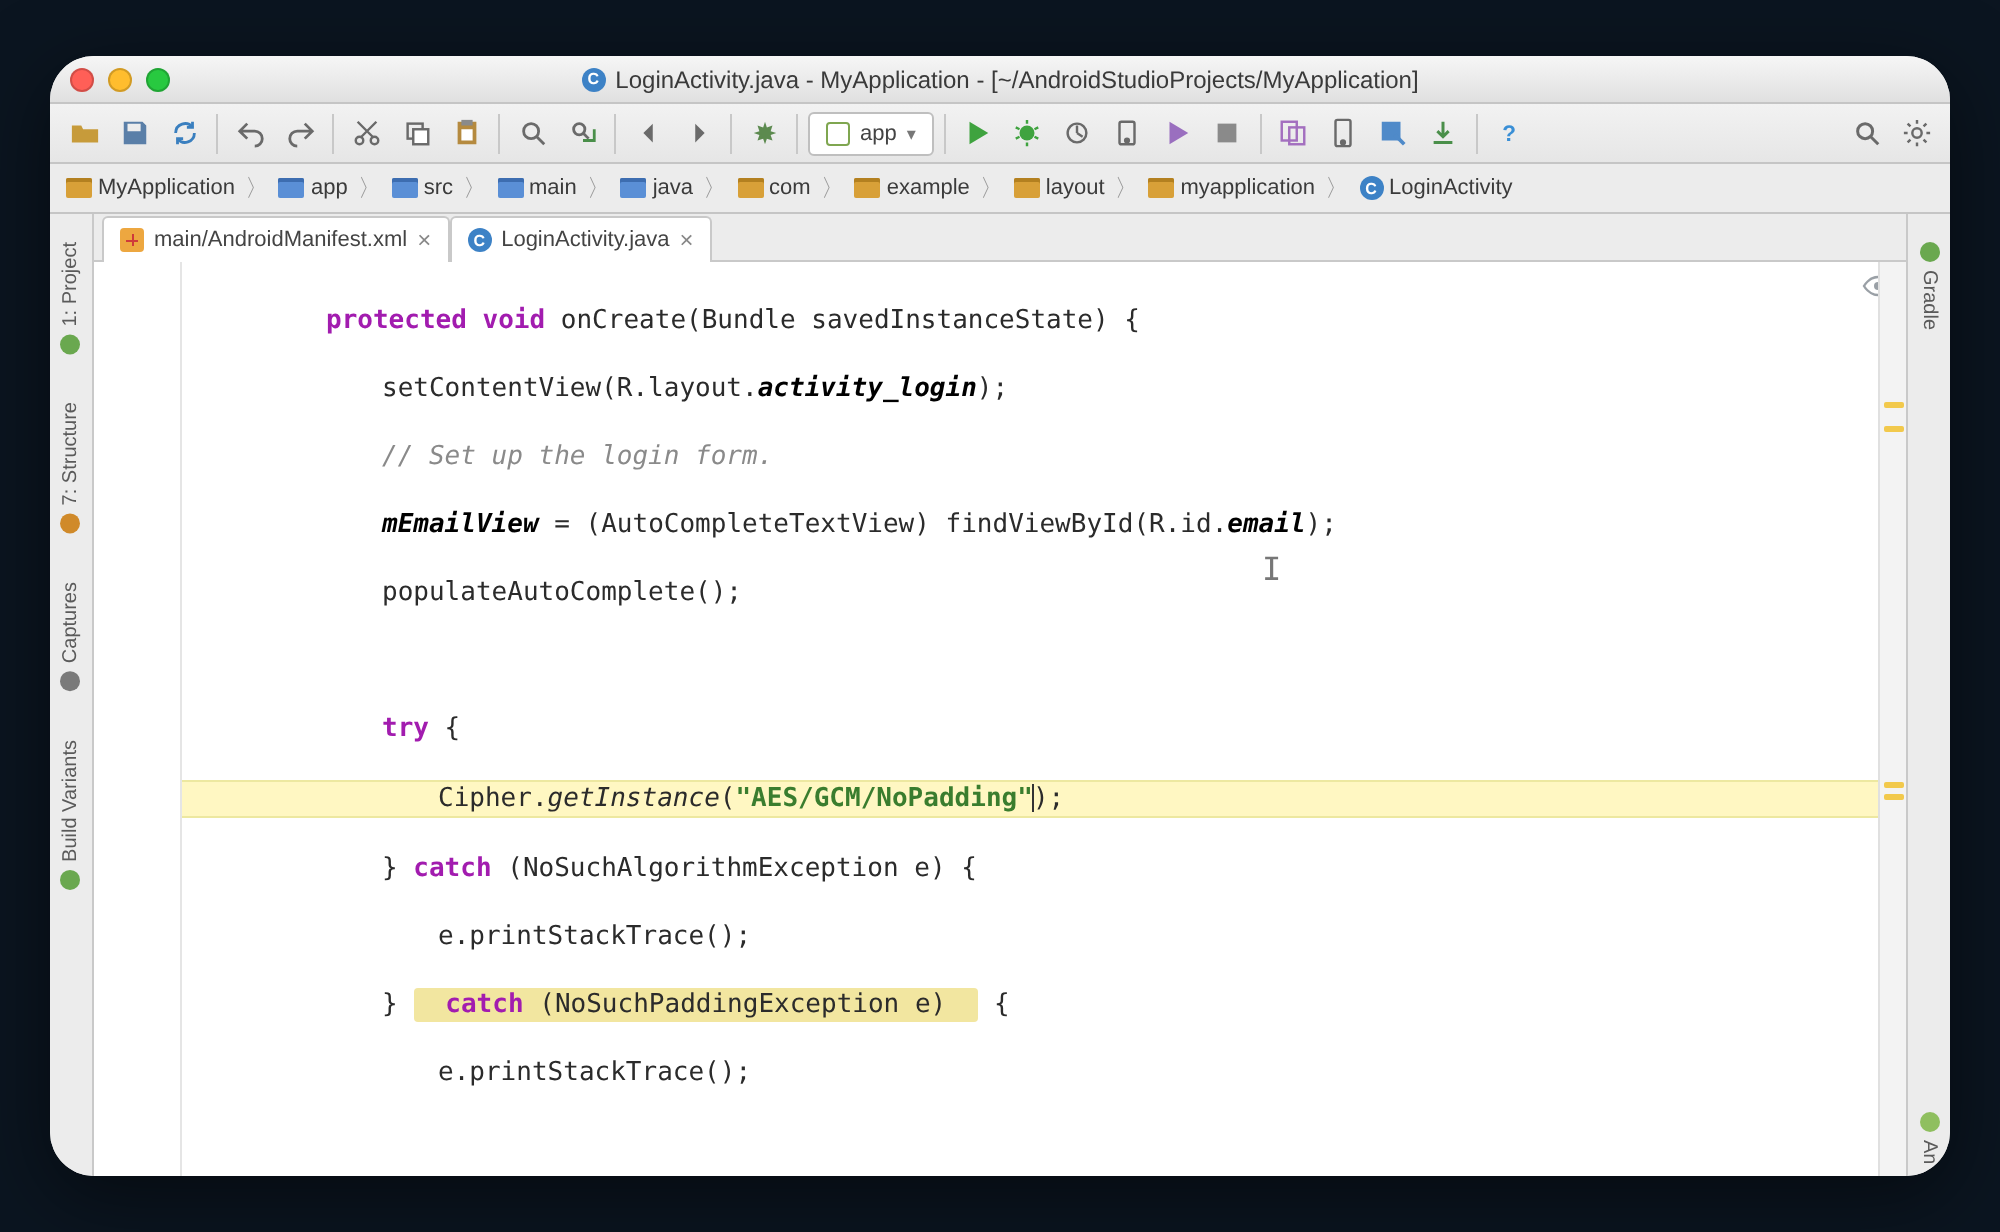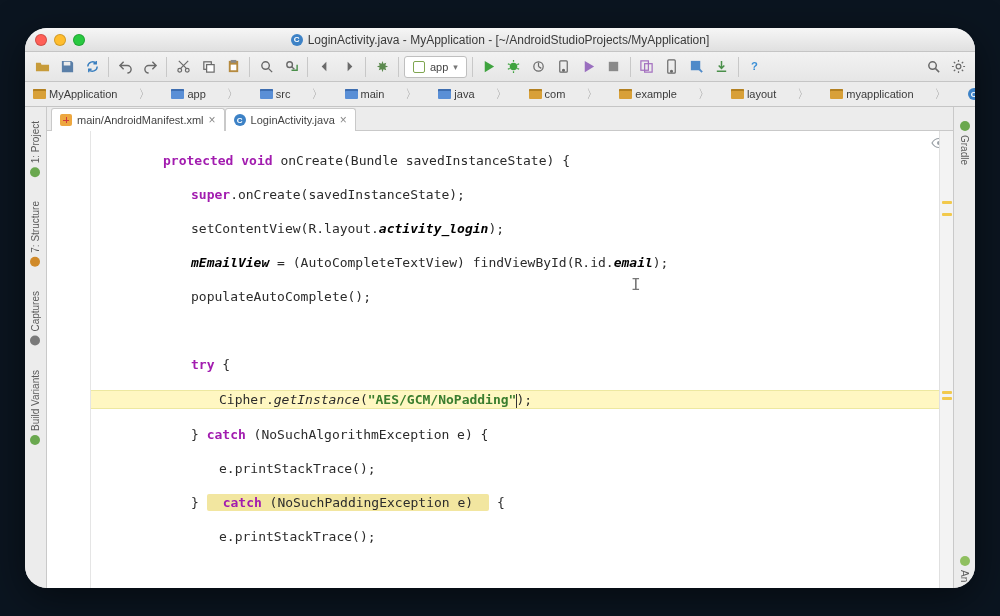--- a/index.html
+++ b/index.html
@@ -24,21 +24,21 @@
             color:#5f6b76; cursor:pointer; }
     .tbtn svg { width:15px; height:15px; display:block; }
     .sep { width:1px; height:20px; background:#c8c8c8; margin:0 2px; }
     .runcfg { height:22px; padding:0 8px; border:1px solid #bfbfbf; border-radius:3px; background:#fff;
               display:flex; align-items:center; gap:5px; font-size:11px; color:#444; }
     .runcfg .mod { width:12px; height:12px; border:1.5px solid #7fa650; border-radius:2px; display:inline-block; }
     .runcfg .dd { color:#777; font-size:9px; }
     .tb-spacer { flex:1; }
     
     .crumbs { height:25px; background:#ececec; border-bottom:1px solid #c5c5c5; display:flex; align-items:center;
-              padding:0 4px; gap:16px; font-size:11px; color:#3b3b3b; }
+              padding:0 4px; gap:0; font-size:11px; color:#3b3b3b; }
     .crumb { display:flex; align-items:center; gap:3px; padding:0 4px; cursor:pointer; }
     .folder { display:inline-block; width:13px; height:10px; background:#d8a038; border-radius:1px;
               box-shadow:inset 0 2px 0 0 #b38020; position:relative; }
     .folder.blue { background:#5a8fd6; box-shadow:inset 0 2px 0 0 #3d6db0; }
     .crumb .cic { width:12px; height:12px; border-radius:50%; background:#3d82c6; color:#fff; font-size:8px;
                   font-weight:bold; display:inline-flex; align-items:center; justify-content:center; }
     .chev { color:#9a9a9a; padding:0 1px; font-size:12px; }
     
     .bodyrow { flex:1; display:flex; overflow:hidden; }
     .lgutter, .rgutter { width:22px; background:#ececec; border-right:1px solid #c9c9c9; display:flex;
@@ -351,22 +351,22 @@
       </div>
 
       <div class="editor">
         <svg class="eye" width="16" height="12" viewBox="0 0 16 12">
             <path fill="none" stroke="#9aa0a6" stroke-width="1.2" d="M1 6s2.5-4.5 7-4.5S15 6 15 6s-2.5 4.5-7 4.5S1 6 1 6z"></path>
             <circle cx="8" cy="6" r="2" fill="#9aa0a6"></circle>
           </svg>
         <div class="gutter"></div>
         <div class="code">
 <div><span class="kw">protected void</span> onCreate(Bundle savedInstanceState) {</div>
-<div class="l1"><span class="kw">super</span><span>.onCreate(savedInstanceState);</span></div>
 <div class="l1"><span>setContentView(R.layout.</span><span class="fld">activity_login</span><span>);</span></div>
+<div class="l1"><span class="com">// Set up the login form.</span></div>
 <div class="l1"><span class="fld">mEmailView</span><span> = (AutoCompleteTextView) findViewById(R.id.</span><span class="fld">email</span><span>);</span></div>
 <div class="l1"><span>populateAutoComplete();</span></div>
 <div class="l1"><span></span></div>
 <div class="l1"><span class="kw">try</span> {</div>
 <div class="l2 hl">Cipher.<span class="stat">getInstance</span>(<span class="str">"AES/GCM/NoPadding"</span><span class="cursor"></span>);</div>
 <div class="l1">} <span class="kw">catch</span> (NoSuchAlgorithmException e) {</div>
 <div class="l2"><span>e.printStackTrace();</span></div>
 <div class="l1">} <span class="warn"><span class="kw">catch</span> (NoSuchPaddingException e)</span> {</div>
 <div class="l2"><span>e.printStackTrace();</span></div>
 

